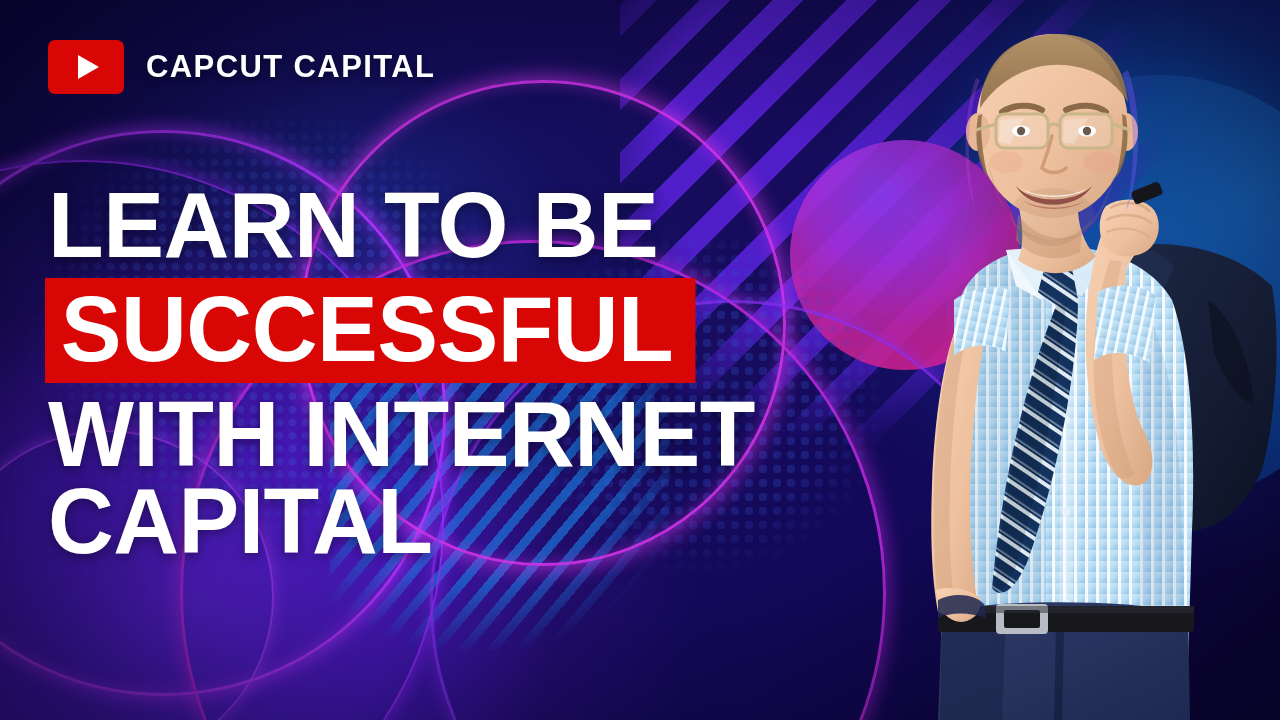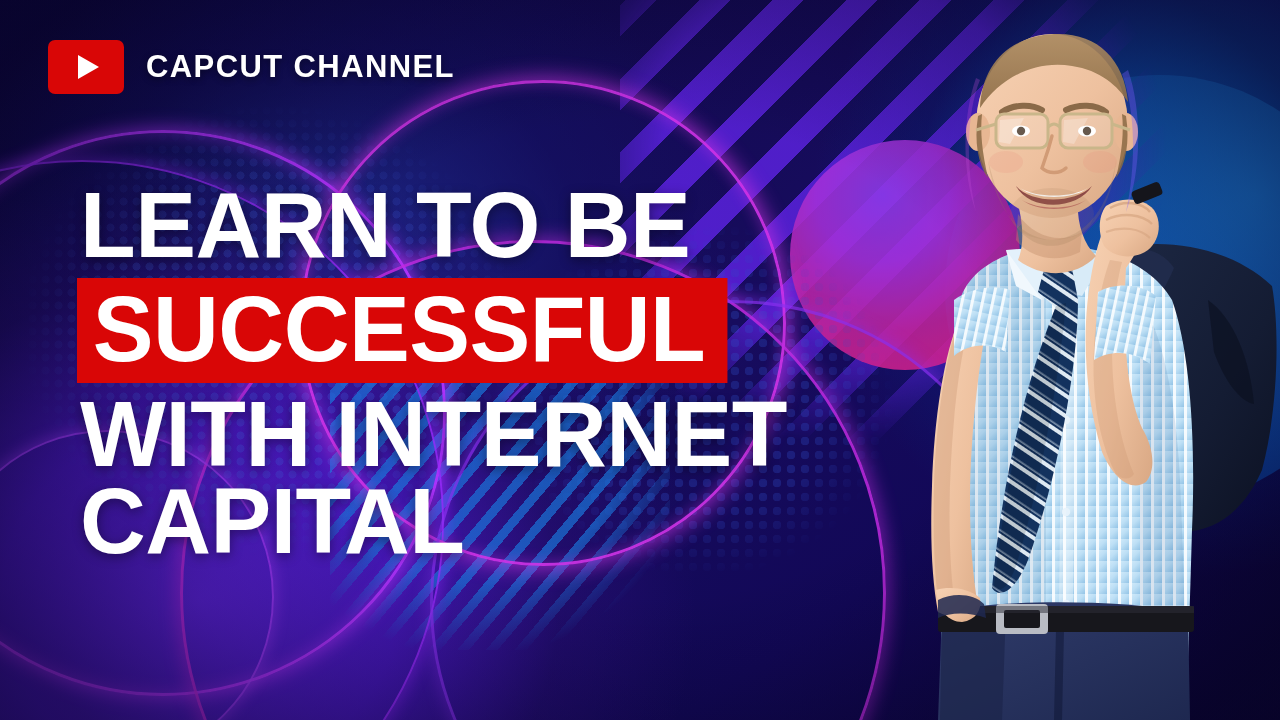--- a/index.html
+++ b/index.html
@@ -217,21 +217,20 @@
 
   
 
   .headline {
     position: absolute;
     left: 48px;
     top: 182px;
     z-index: 30;
     display: flex;
     flex-direction: column;
-    margin-left: 32px;
   }
   .hl-line {
     color: #ffffff;
     font-size: 92px;
     line-height: 0.94;
     font-weight: 700;
     letter-spacing: -0.5px;
     white-space: nowrap;
     text-shadow: 0 3px 12px rgba(0,0,0,0.4);
     transform: scaleX(0.99);
@@ -476,21 +475,21 @@
         <path d="M318 70 C 332 110, 332 170, 316 212 C 326 166, 326 112, 312 74 Z" fill="#7a5cff" opacity="0.35"></path>
         <path d="M166 78 C 152 118, 152 172, 166 212 C 156 168, 156 114, 170 80 Z" fill="#c24ad8" opacity="0.28"></path>
       </g>
     </svg>
   </div>
 
   <div class="channel-badge">
     <div class="yt-logo">
       <div class="yt-play"></div>
     </div>
-    <div class="channel-name">CAPCUT CHANNEL</div>
+    <div class="channel-name">CAPCUT CAPITAL</div>
   </div>
 
   <div class="headline">
     <div class="hl-line">LEARN TO BE</div>
     <div class="hl-line highlight">SUCCESSFUL</div>
     <div class="hl-line">WITH INTERNET</div>
     <div class="hl-line">CAPITAL</div>
   </div>
 
 </div>

